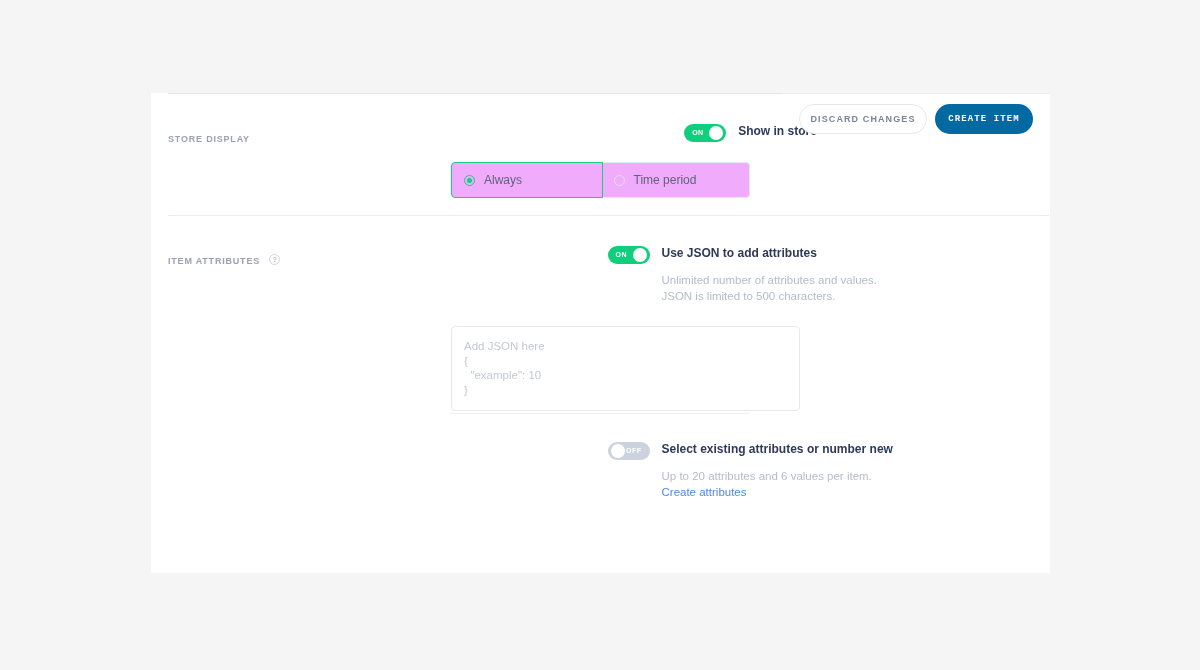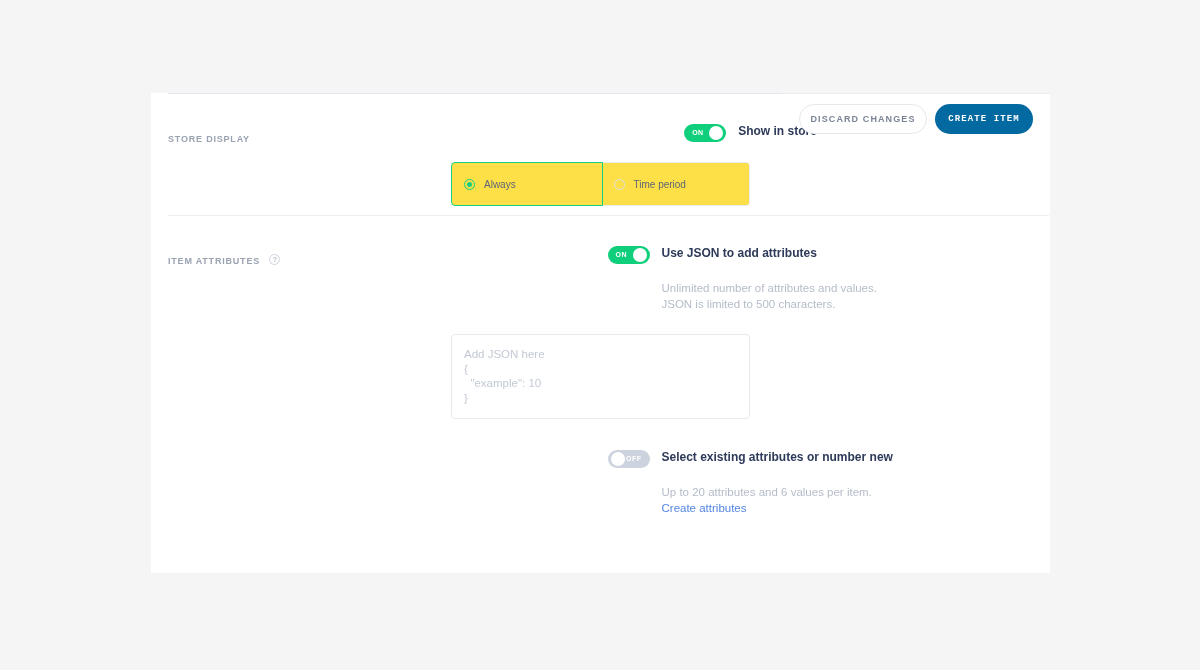--- a/index.html
+++ b/index.html
@@ -164,46 +164,46 @@
     font-size: 12px;
     font-weight: 700;
     color: #2e3a59;
     line-height: 16px;
   }
 
   .toggle-desc {
     font-size: 11.5px;
     color: #b5bcc8;
     line-height: 15.5px;
-    margin-top: 20px;
+    margin-top: 12px;
   }
 
   .inline-link {
     color: #5286e3;
     text-decoration: none;
     cursor: pointer;
   }
 
   
   .radio-group {
     display: flex;
     margin-top: 20px;
     width: 299px;
     height: 32px;
   }
 
   .radio-option {
     display: flex;
     align-items: center;
-    height: 44px;
+    height: 36px;
     padding-left: 12px;
-    font-size: 10px;
+    font-size: 12px;
     color: #5c6577;
     cursor: pointer;
-    background: #fde047;
+    background: #f0abfc;
   }
 
   .radio-option.opt-left {
     width: 152px;
     border: 1.5px solid #14cf83;
     border-radius: 4px 0 0 4px;
     position: relative;
     z-index: 2;
   }
 
@@ -234,21 +234,21 @@
     border-radius: 50%;
     background: #14cf83;
   }
   .radio-mark.unchecked {
     border: 1px solid #dfe2e9;
   }
 
   
   .json-box {
     margin-top: 22px;
-    width: 299px;
+    width: 349px;
     height: 85px;
     border: 1px solid #e7e9ef;
     border-radius: 4px;
     padding: 12px 12px 10px 12px;
     background: #ffffff;
     cursor: text;
   }
 
   .json-placeholder {
     font-family: "Liberation Sans", sans-serif;

